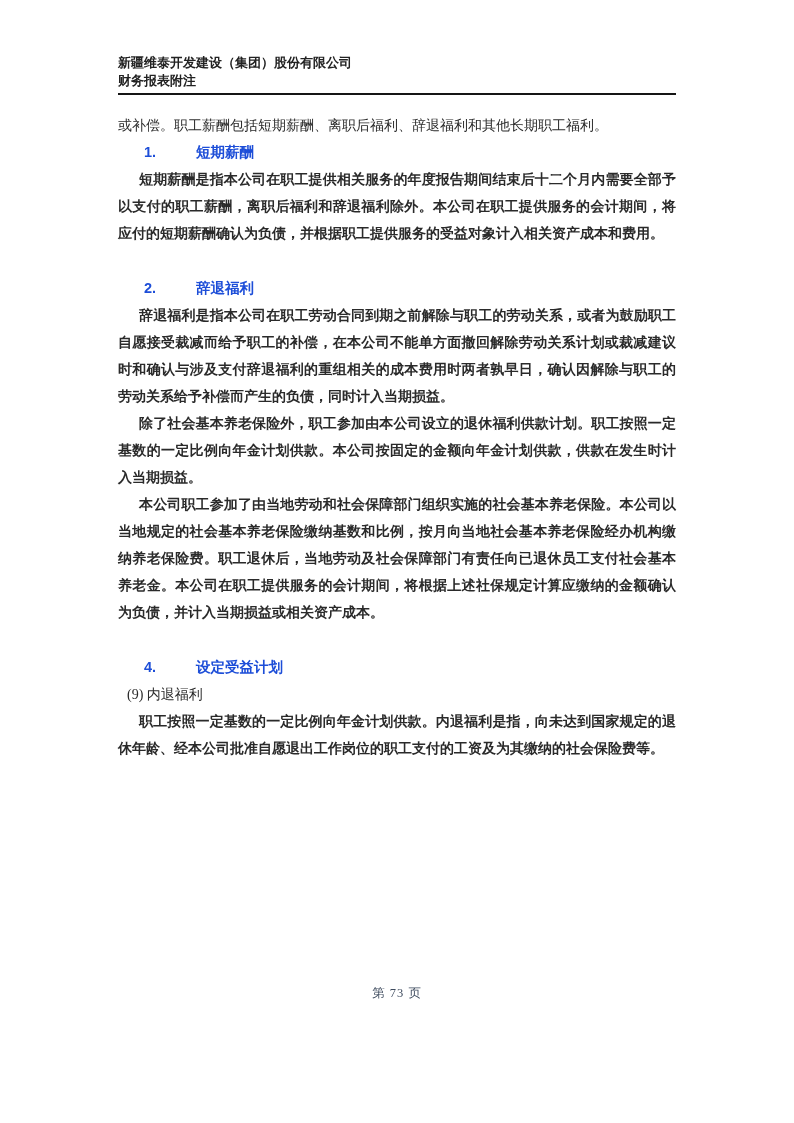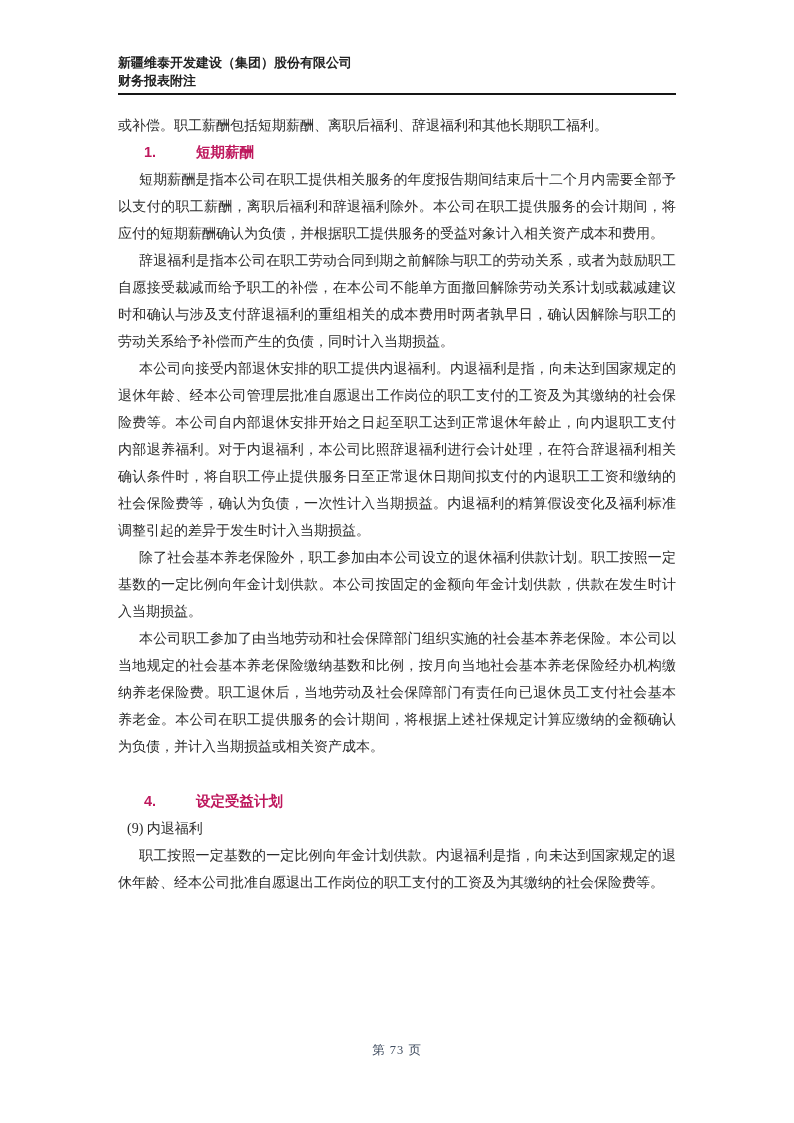--- a/index.html
+++ b/index.html
@@ -43,48 +43,49 @@
     font-size: 14px;
     line-height: 27px;
     text-align: justify;
     text-justify: inter-ideograph;
   }
   .content p {
     margin: 0;
   }
   .para {
     text-indent: 1.5em;
+    font-weight: bold;
   }
   .cont {
     text-indent: 0;
   }
   .sec-h {
     font-family: "Liberation Sans", "DejaVu Sans", sans-serif;
     font-weight: bold;
     font-size: 14.5px;
     line-height: 27px;
     padding-left: 26px;
-    color: #be185d;
+    color: #1d4ed8;
     text-align: left;
   }
   .sec-h .num {
     display: inline-block;
     min-width: 52px;
   }
   .mt {
     margin-top: 28px !important;
   }
   .sub {
     text-indent: 9px;
     text-align: left;
   }
   .footer {
     position: absolute;
     left: 0;
-    top: 1042px;
+    top: 985px;
     width: 794px;
     text-align: center;
     font-size: 12.5px;
     color: #3e4b5e;
     letter-spacing: 1px;
   }
 </style>
 </head>
 <body>
 
@@ -96,23 +97,23 @@
     <div class="rule"></div>
   </div>
 
   <div class="content">
     <p class="cont">或补偿。职工薪酬包括短期薪酬、离职后福利、辞退福利和其他长期职工福利。</p>
 
     <p class="sec-h"><span class="num">1.</span><span>短期薪酬</span></p>
 
     <p class="para">短期薪酬是指本公司在职工提供相关服务的年度报告期间结束后十二个月内需要全部予以支付的职工薪酬，离职后福利和辞退福利除外。本公司在职工提供服务的会计期间，将应付的短期薪酬确认为负债，并根据职工提供服务的受益对象计入相关资产成本和费用。</p>
 
+    <p class="sec-h mt"><span class="num">2.</span><span>辞退福利</span></p>
 
     <p class="para">辞退福利是指本公司在职工劳动合同到期之前解除与职工的劳动关系，或者为鼓励职工自愿接受裁减而给予职工的补偿，在本公司不能单方面撤回解除劳动关系计划或裁减建议时和确认与涉及支付辞退福利的重组相关的成本费用时两者孰早日，确认因解除与职工的劳动关系给予补偿而产生的负债，同时计入当期损益。</p>
-    <p class="para">本公司向接受内部退休安排的职工提供内退福利。内退福利是指，向未达到国家规定的退休年龄、经本公司管理层批准自愿退出工作岗位的职工支付的工资及为其缴纳的社会保险费等。本公司自内部退休安排开始之日起至职工达到正常退休年龄止，向内退职工支付内部退养福利。对于内退福利，本公司比照辞退福利进行会计处理，在符合辞退福利相关确认条件时，将自职工停止提供服务日至正常退休日期间拟支付的内退职工工资和缴纳的社会保险费等，确认为负债，一次性计入当期损益。内退福利的精算假设变化及福利标准调整引起的差异于发生时计入当期损益。</p>
 
 
     <p class="para">除了社会基本养老保险外，职工参加由本公司设立的退休福利供款计划。职工按照一定基数的一定比例向年金计划供款。本公司按固定的金额向年金计划供款，供款在发生时计入当期损益。</p>
     <p class="para">本公司职工参加了由当地劳动和社会保障部门组织实施的社会基本养老保险。本公司以当地规定的社会基本养老保险缴纳基数和比例，按月向当地社会基本养老保险经办机构缴纳养老保险费。职工退休后，当地劳动及社会保障部门有责任向已退休员工支付社会基本养老金。本公司在职工提供服务的会计期间，将根据上述社保规定计算应缴纳的金额确认为负债，并计入当期损益或相关资产成本。</p>
 
     <p class="sec-h mt"><span class="num">4.</span><span>设定受益计划</span></p>
 
     <p class="sub">(9) 内退福利</p>
     <p class="para">职工按照一定基数的一定比例向年金计划供款。内退福利是指，向未达到国家规定的退休年龄、经本公司批准自愿退出工作岗位的职工支付的工资及为其缴纳的社会保险费等。</p>
   </div>

